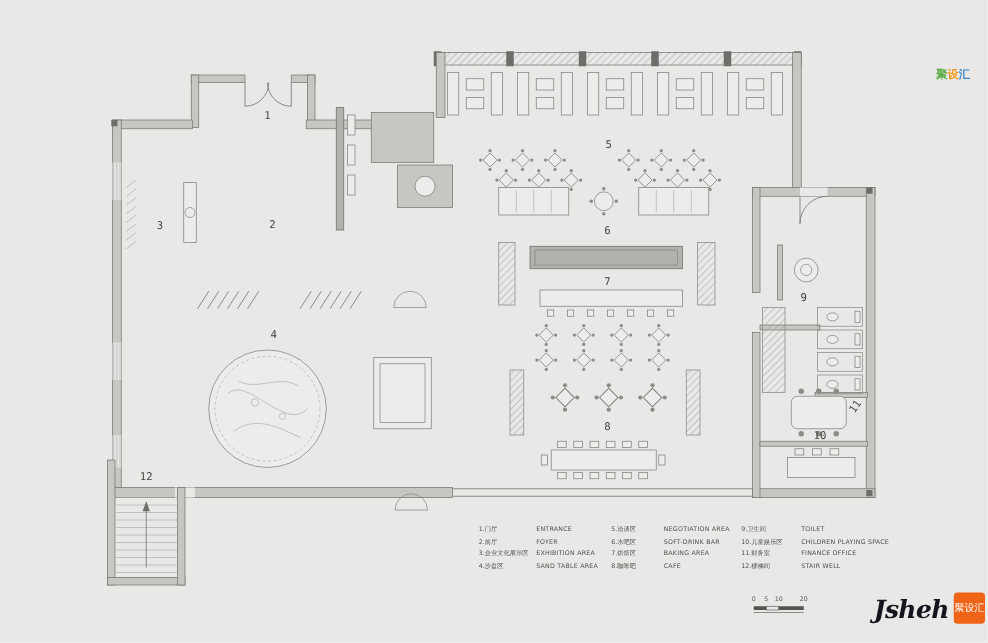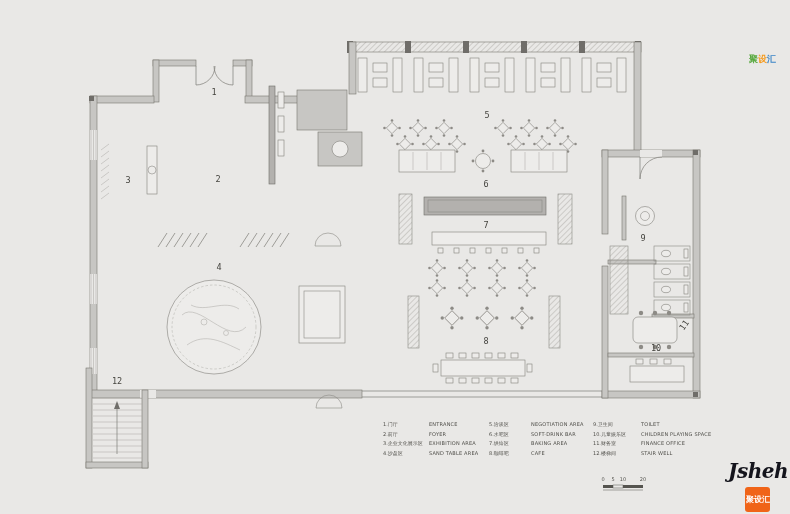--- a/index.html
+++ b/index.html
@@ -27,25 +27,25 @@
   .legend{position:absolute;left:383px;top:420px;height:42px;display:flex;color:#504f4a;}
   .lcol{font-size:5px;line-height:9.5px;white-space:nowrap;}
   .lcol.en{letter-spacing:0.2px;}
   .c0{width:46px}.c1{width:60px}.c2{width:42px}.c3{width:62px}.c4{width:48px}.c5{width:60px}
 
   
   .watermark{position:absolute;left:749px;top:53px;font-size:9px;font-weight:bold;display:flex;}
   .wm1{color:#55a83c}.wm2{color:#f59a1d}.wm3{color:#3d86c6}
 
   
-  .logo{position:absolute;right:2px;bottom:2px;display:flex;align-items:center;gap:4px;flex-direction:column;}
+  .logo{position:absolute;right:2px;bottom:15px;display:flex;align-items:center;gap:4px;}
   .brand{font-family:"DejaVu Serif",serif;font-style:italic;font-weight:bold;
          font-size:20px;color:#14141c;letter-spacing:-0.5px;}
   .badge{width:25px;height:25px;background:#f06418;border-radius:3px;display:flex;
-         align-items:center;justify-content:center;color:#fff;font-size:8px;font-weight:bold;}
+         align-items:center;justify-content:center;color:#fff;font-size:8px;font-weight:normal;}
 </style>
 </head>
 <body>
 
 <div class="page">
 
 <svg width="790" height="514" viewBox="0 0 790 514">
   <defs>
     <pattern id="hatch" patternUnits="userSpaceOnUse" width="4" height="4" patternTransform="rotate(45)">
       <line x1="0" y1="0" x2="0" y2="4" stroke="#a09e99" stroke-width="0.8"></line>

